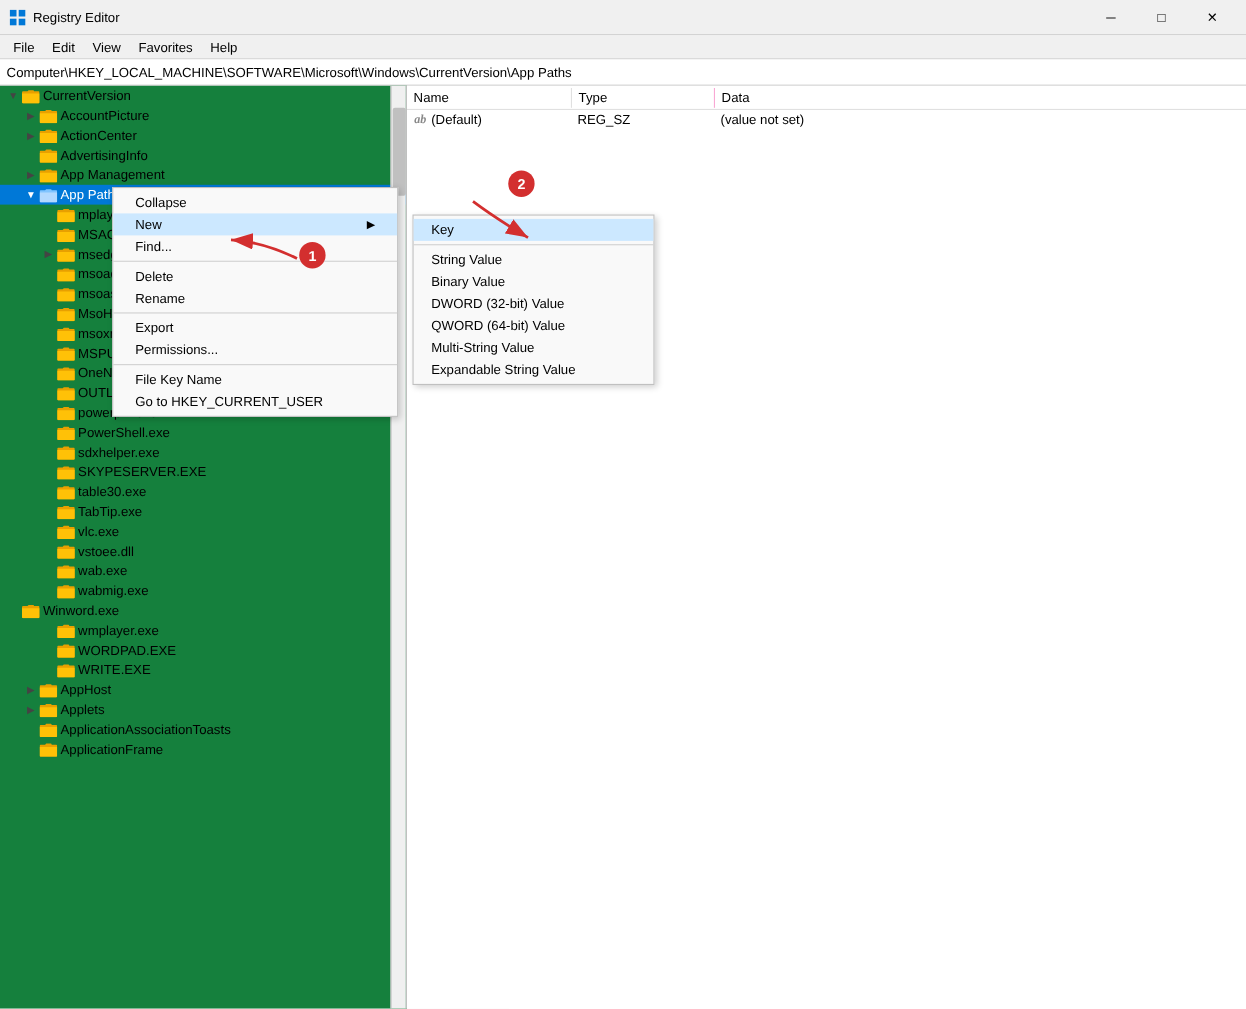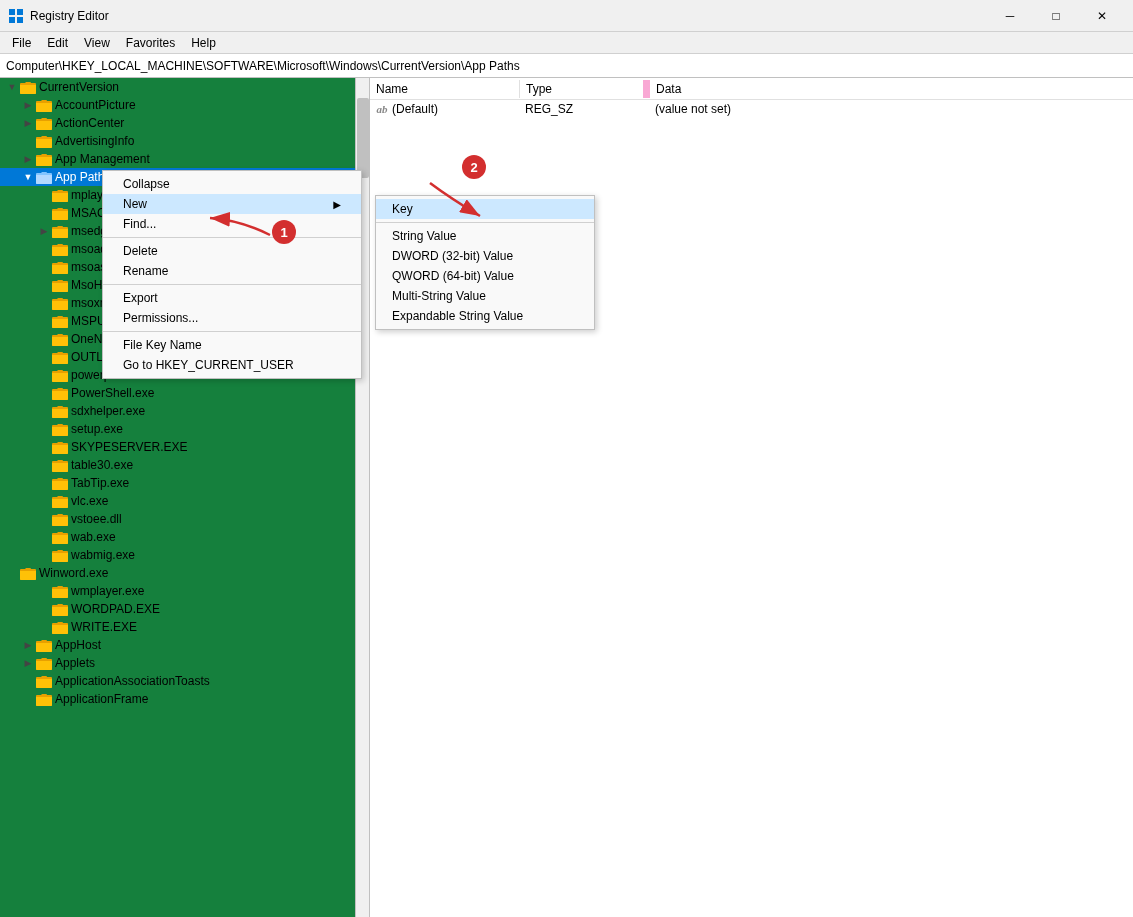--- a/index.html
+++ b/index.html
@@ -509,30 +509,20 @@
       <span>sdxhelper.exe</span>
     </div>
     <div class="tree-item" style="padding-left:36px;">
       <span class="expand-arrow empty"></span>
       <span class="folder-icon">
         <svg class="folder-svg" viewBox="0 0 16 13">
             <path d="M0 3 Q0 2 1 2 L5 2 L6 1 L10 1 Q11 1 11 2 L15 2 Q16 2 16 3 L16 12 Q16 13 15 13 L1 13 Q0 13 0 12 Z" fill="#e8a000"></path>
             <path d="M0 4 L16 4 L16 12 Q16 13 15 13 L1 13 Q0 13 0 12 Z" fill="#ffc107"></path>
           </svg>
       </span>
-      <span>setup.exe</span>
-    </div>
-    <div class="tree-item" style="padding-left:36px;">
-      <span class="expand-arrow empty"></span>
-      <span class="folder-icon">
-        <svg class="folder-svg" viewBox="0 0 16 13">
-            <path d="M0 3 Q0 2 1 2 L5 2 L6 1 L10 1 Q11 1 11 2 L15 2 Q16 2 16 3 L16 12 Q16 13 15 13 L1 13 Q0 13 0 12 Z" fill="#e8a000"></path>
-            <path d="M0 4 L16 4 L16 12 Q16 13 15 13 L1 13 Q0 13 0 12 Z" fill="#ffc107"></path>
-          </svg>
-      </span>
       <span>SKYPESERVER.EXE</span>
     </div>
     <div class="tree-item" style="padding-left:36px;">
       <span class="expand-arrow empty"></span>
       <span class="folder-icon">
         <svg class="folder-svg" viewBox="0 0 16 13">
             <path d="M0 3 Q0 2 1 2 L5 2 L6 1 L10 1 Q11 1 11 2 L15 2 Q16 2 16 3 L16 12 Q16 13 15 13 L1 13 Q0 13 0 12 Z" fill="#e8a000"></path>
             <path d="M0 4 L16 4 L16 12 Q16 13 15 13 L1 13 Q0 13 0 12 Z" fill="#ffc107"></path>
           </svg>
       </span>
@@ -671,21 +661,21 @@
     </div>
 
     <div class="scrollbar-v">
       <div class="scroll-thumb"></div>
     </div>
   </div>
 
   <div class="right-panel">
     <div class="right-header">
       <div class="col-name" style="font-size:12px; border-right:1px solid #e0e0e0;">Name</div>
-      <div class="col-type" style="font-size:12px; border-right:7px solid #f9a8d4;">Type</div>
+      <div class="col-type" style="font-size:12px; border-right:1px solid #f9a8d4;">Type</div>
       <div class="col-data" style="font-size:12px;">Data</div>
     </div>
     <div class="right-row" style="padding-left:4px;">
       <span class="reg-icon" style="color:#888; font-size:11px; font-style:italic; font-family:serif; margin-right:2px;">ab</span>
       <span style="width:133px; font-size:12px;">(Default)</span>
       <span style="width:130px; font-size:12px;">REG_SZ</span>
       <span style="font-size:12px;">(value not set)</span>
     </div>
   </div>
 </div>
@@ -724,20 +714,23 @@
   </div>
 </div>
 
 <div class="submenu">
   <div class="sub-item highlighted" style="background:#cce8ff;">
     <span>Key</span>
   </div>
   <div class="ctx-separator"></div>
   <div class="sub-item">
     <span>String Value</span>
+  </div>
+  <div class="sub-item">
+    <span>Binary Value</span>
   </div>
   <div class="sub-item">
     <span>DWORD (32-bit) Value</span>
   </div>
   <div class="sub-item">
     <span>QWORD (64-bit) Value</span>
   </div>
   <div class="sub-item">
     <span>Multi-String Value</span>
   </div>

